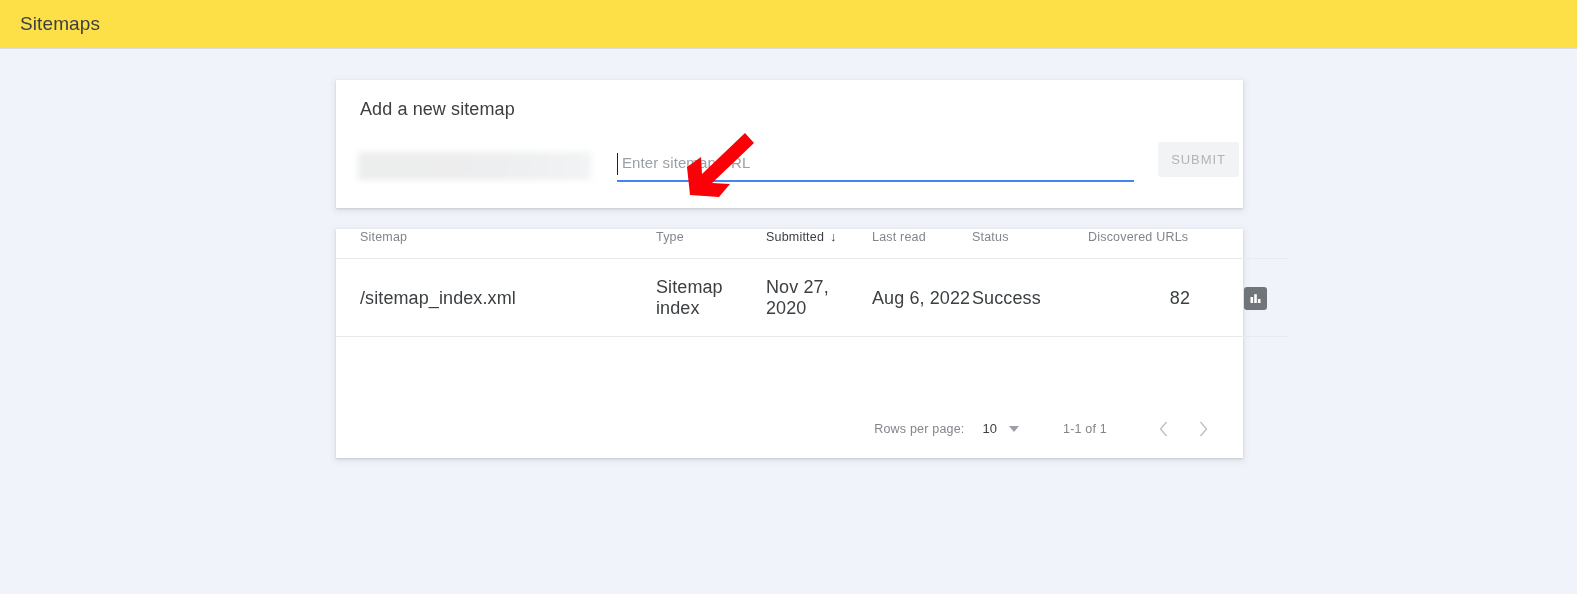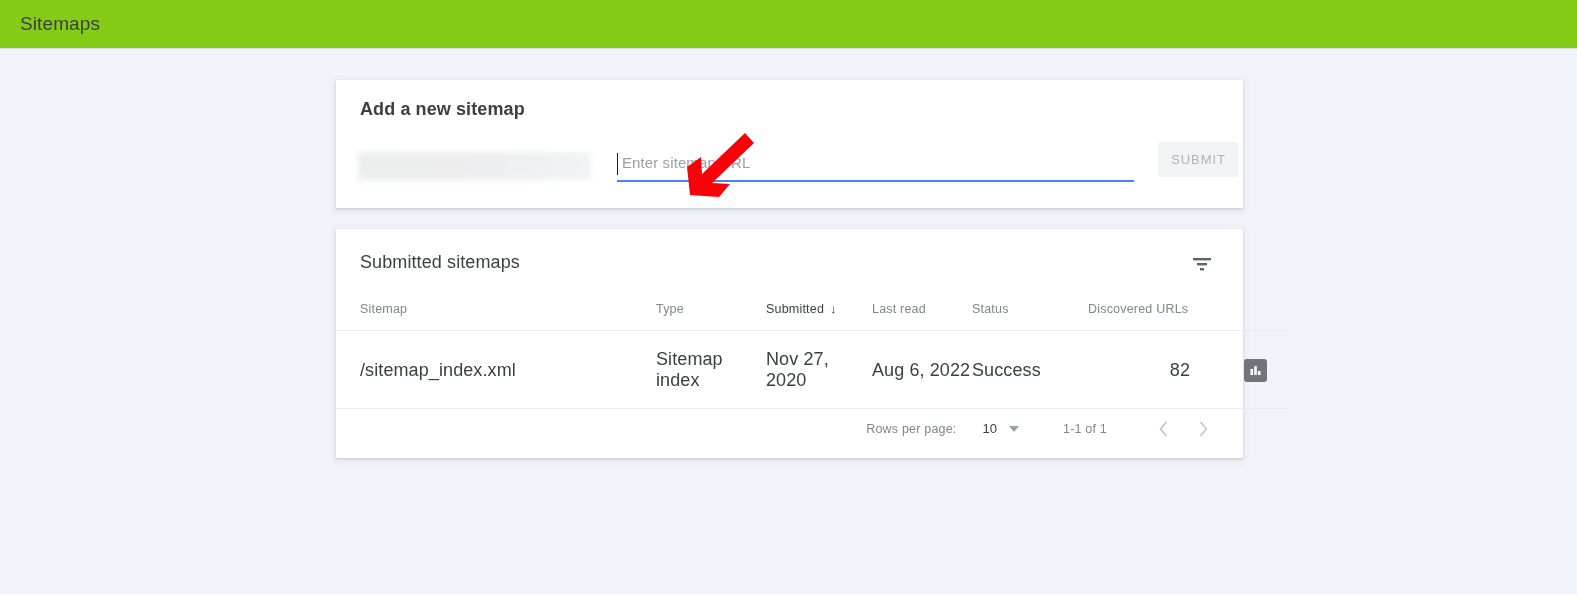--- a/index.html
+++ b/index.html
@@ -17,21 +17,21 @@
   }
 
   
   .page-header {
     height: 49px;
     box-sizing: border-box;
     border-bottom: 1px solid #dadce0;
     display: flex;
     align-items: center;
     padding-left: 20px;
-    background: #84cc16;
+    background: #fde047;
   }
   .page-header .title {
     font-size: 19px;
     color: #3c4043;
     letter-spacing: .1px;
   }
 
   
   .content {
     position: relative;
@@ -51,21 +51,20 @@
     height: 128px;
     position: relative;
   }
   .card-add .card-title {
     position: absolute;
     left: 24px;
     top: 19px;
     font-size: 18px;
     color: #3c4043;
     letter-spacing: .1px;
-    font-weight: bold;
   }
   .sitemap-form {
     position: absolute;
     left: 22px;
     top: 70px;
     right: 0;
     height: 42px;
   }
   .redacted-prefix {
     position: absolute;
@@ -221,21 +220,21 @@
     position: absolute;
     right: 20px;
     bottom: 0;
     height: 59px;
     display: flex;
     align-items: center;
     gap: 0;
     font-size: 12.5px;
     color: #80868b;
   }
-  .pagination .rpp-label { margin-right: 26px; letter-spacing: .2px; }
+  .pagination .rpp-label { margin-right: 18px; letter-spacing: .2px; }
   .pagination .rpp-value { color: #3c4043; font-size: 13px; }
   .pagination .rpp-caret {
     margin-left: 12px;
     width: 0; height: 0;
     border-left: 5px solid transparent;
     border-right: 5px solid transparent;
     border-top: 6px solid #9aa0a6;
     cursor: pointer;
   }
   .pagination .range { margin-left: 44px; color: #80868b; letter-spacing: .2px; }
@@ -275,30 +274,20 @@
   </div>
 
   <div class="arrow-annotation">
     <svg width="68" height="70" viewBox="0 0 68 70" xmlns="http://www.w3.org/2000/svg">
       <polygon points="59,2 68,12 26,52 44,53 33,66 4,64 1,36 15,26 16,43" fill="#fb0007"></polygon>
     </svg>
   </div>
 
   <div class="card card-table">
 
-    <div class="table-header-bar">
-      <div class="card-title">Submitted sitemaps</div>
-      <div class="filter-button">
-        <svg width="20" height="14" viewBox="0 0 20 14" xmlns="http://www.w3.org/2000/svg">
-          <rect x="1" y="0" width="18" height="2.4" fill="#5f6368"></rect>
-          <rect x="5" y="5" width="10" height="2.4" fill="#5f6368"></rect>
-          <rect x="8" y="10" width="4" height="2.4" fill="#5f6368"></rect>
-        </svg>
-      </div>
-    </div>
 
     <table class="sitemaps">
       <thead>
         <tr>
           <th class="col-sitemap" style="padding-left:24px">Sitemap</th>
           <th class="col-type">Type</th>
           <th class="col-submitted sorted"><span>Submitted</span><span class="sort-arrow">↓</span></th>
           <th class="col-lastread">Last read</th>
           <th class="col-status">Status</th>
           <th class="col-urls" style="text-align:left">Discovered URLs</th>

